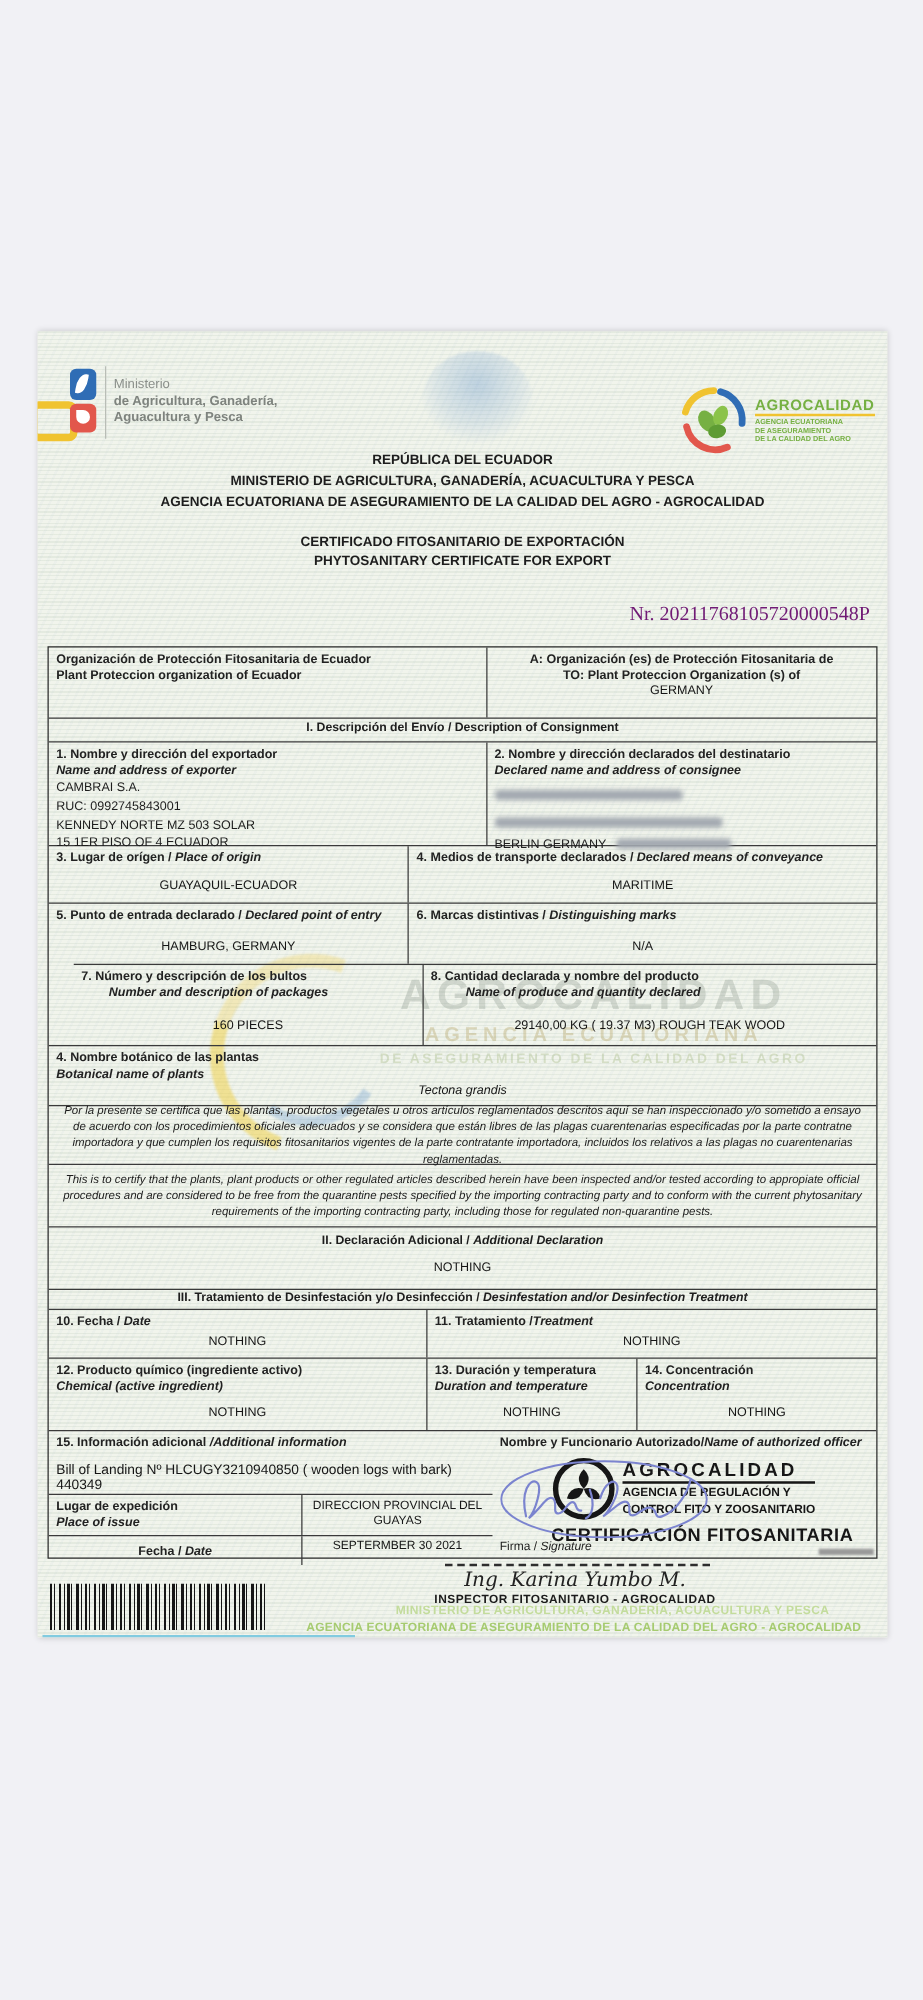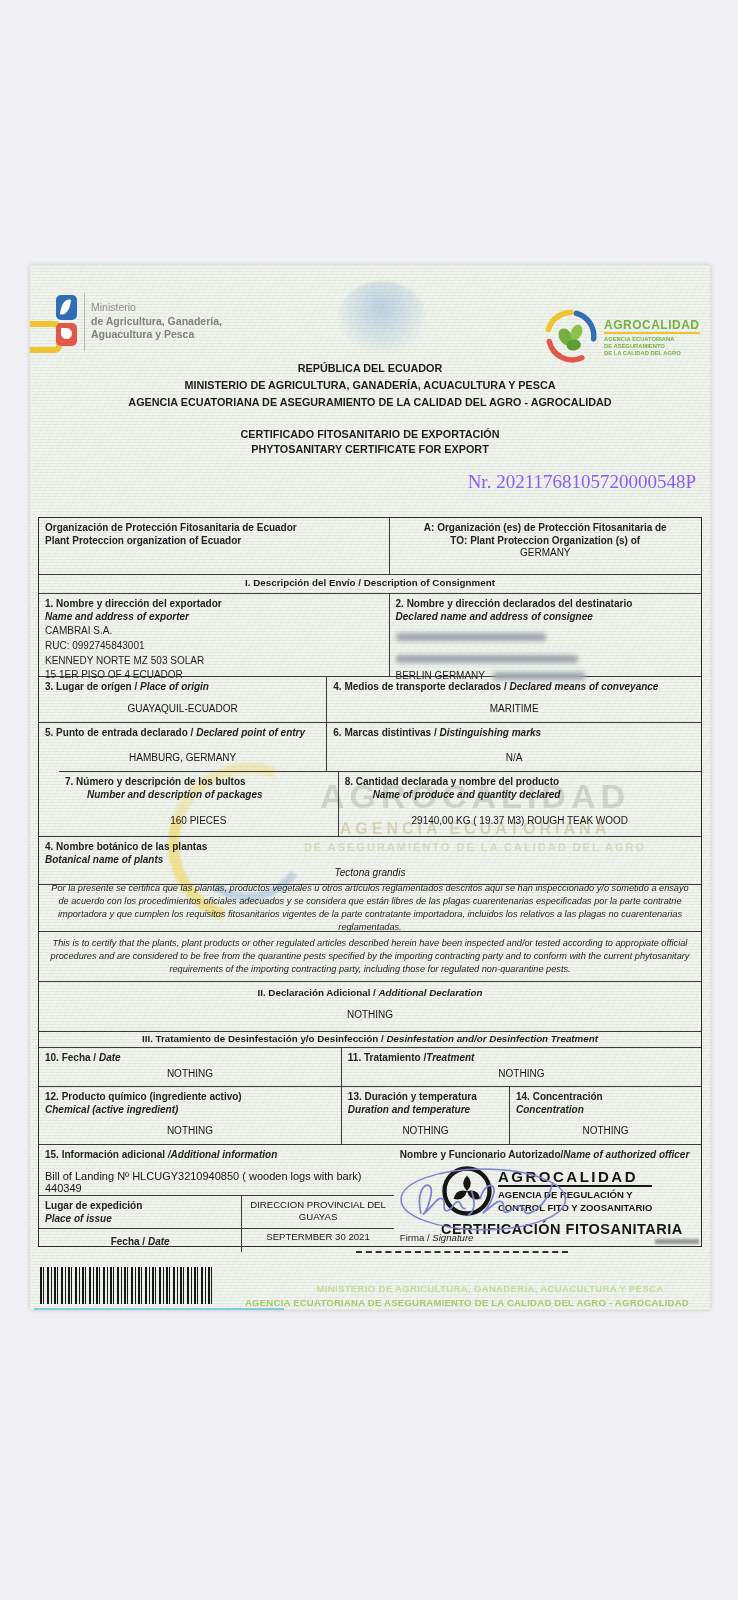--- a/index.html
+++ b/index.html
@@ -24,21 +24,21 @@
   .min-text{position:absolute;left:61px;top:8px;font-size:10.5px;color:#8a8f8a;line-height:1.3;}
   .min-text .b{font-weight:bold;color:#7e837e;}
   .agro-logo{position:absolute;right:8px;top:42px;width:160px;height:62px;}
   .agro-text{position:absolute;left:62px;top:8px;}
   .agro-title{font-size:12px;font-weight:bold;color:#76b043;letter-spacing:.5px;border-bottom:2px solid #f0c330;display:inline-block;}
   .agro-sub{font-size:5.8px;font-weight:bold;color:#76b043;line-height:1.25;margin-top:2px;}
   .titles{position:absolute;left:0;right:0;top:92px;text-align:center;font-weight:bold;font-size:10.8px;}
   .titles div{margin-top:5px;}
   .cert-titles{position:absolute;left:0;right:0;top:160px;text-align:center;font-weight:bold;font-size:10.8px;}
   .cert-titles div{margin-top:3px;}
-  .nr{position:absolute;top:206px;right:14px;font-family:"Liberation Serif",serif;font-size:19px;color:#8b5cf6;}
+  .nr{position:absolute;top:218px;right:14px;font-family:"Liberation Serif",serif;font-size:16px;color:#701a75;}
   
   .wm-seal{position:absolute;left:308px;top:16px;width:88px;height:76px;border-radius:50%;
      background:radial-gradient(circle at 50% 35%,rgba(110,155,205,.38),rgba(140,175,215,.18) 50%,rgba(190,210,230,.08) 68%,transparent 72%);
      filter:blur(1px);}
   .wm-swoosh{position:absolute;left:138px;top:498px;width:140px;height:140px;border-radius:50%;
      border:11px solid transparent;border-left-color:rgba(240,205,60,.5);border-top-color:rgba(240,205,60,.28);
      transform:rotate(-25deg);filter:blur(1px);}
   .wm-swoosh2{position:absolute;left:158px;top:516px;width:104px;height:104px;border-radius:50%;
      border:8px solid transparent;border-bottom-color:rgba(80,135,200,.28);transform:rotate(-10deg);filter:blur(1px);}
   .wm-center{position:absolute;left:215px;top:512px;width:460px;text-align:center;pointer-events:none;}
@@ -329,17 +329,21 @@
             </div>
           </div>
           <div class="stamp-cert">CERTIFICACIÓN  FITOSANITARIA</div>
           <div class="stamp-fine"></div>
         </div>
       </div>
     </div>
   </div>
 
   <div class="dash-line"></div>
+  <div class="sign-block">
+    <div class="sign-name">Ing. Karina Yumbo M.</div>
+    <div class="sign-title">INSPECTOR FITOSANITARIO - AGROCALIDAD</div>
+  </div>
   <div class="green1">MINISTERIO DE AGRICULTURA, GANADERÍA, ACUACULTURA Y PESCA</div>
   <div class="green2">AGENCIA ECUATORIANA DE ASEGURAMIENTO DE LA CALIDAD DEL AGRO - AGROCALIDAD</div>
   <div class="barcode"></div>
   <div class="blue-line"></div>
 </div>
 
 </body></html>

